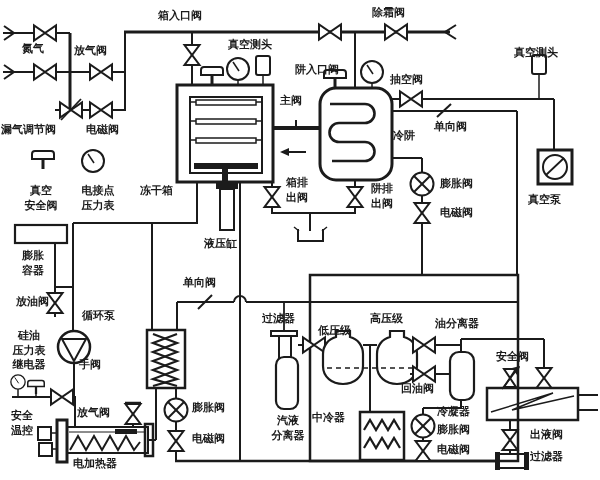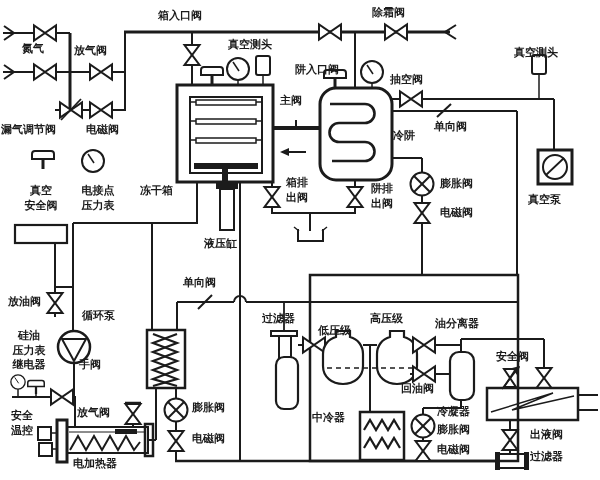--- a/index.html
+++ b/index.html
@@ -386,37 +386,41 @@
 安全阀</div>
       <div class="lbl c" style="left: 73px; top: 184px; width: 50px;">电接点
 压力表</div>
       <div class="lbl" style="left: 140px; top: 184px;">冻干箱</div>
       <div class="lbl" style="left: 286px; top: 176px;">箱排
 出阀</div>
       <div class="lbl" style="left: 371px; top: 182px;">阱排
 出阀</div>
       <div class="lbl" style="left: 204px; top: 237px;">液压缸</div>
       <div class="lbl" style="left: 528px; top: 193px;">真空泵</div>
-      <div class="lbl" style="left: 8px; top: 295px;">放油阀</div>
+      <div class="lbl c" style="left: 13px; top: 249px; width: 40px;">膨胀
+容器</div>
+      <div class="lbl" style="left: 16px; top: 295px;">放油阀</div>
       <div class="lbl" style="left: 82px; top: 309px;">循环泵</div>
       <div class="lbl" style="left: 183px; top: 276px;">单向阀</div>
       <div class="lbl c" style="left: 5px; top: 329px; width: 48px;">硅油
 压力表
 继电器</div>
       <div class="lbl" style="left: 79px; top: 358px;">手阀</div>
       <div class="lbl c" style="left: 3px; top: 409px; width: 38px;">安全
 温控</div>
       <div class="lbl" style="left: 77px; top: 406px;">放气阀</div>
       <div class="lbl" style="left: 73px; top: 457px;">电加热器</div>
       <div class="lbl" style="left: 192px; top: 401px;">膨胀阀</div>
       <div class="lbl" style="left: 192px; top: 432px;">电磁阀</div>
       <div class="lbl" style="left: 262px; top: 312px;">过滤器</div>
       <div class="lbl" style="left: 318px; top: 312px; margin-top: 12px;">低压级</div>
       <div class="lbl" style="left: 370px; top: 312px;">高压级</div>
       <div class="lbl" style="left: 435px; top: 317px;">油分离器</div>
+      <div class="lbl c" style="left: 264px; top: 414px; width: 48px;">汽液
+分离器</div>
       <div class="lbl" style="left: 312px; top: 411px;">中冷器</div>
       <div class="lbl" style="left: 401px; top: 382px;">回油阀</div>
       <div class="lbl" style="left: 437px; top: 405px;">冷凝器</div>
       <div class="lbl" style="left: 437px; top: 423px;">膨胀阀</div>
       <div class="lbl" style="left: 437px; top: 443px;">电磁阀</div>
       <div class="lbl" style="left: 496px; top: 350px;">安全阀</div>
       <div class="lbl" style="left: 530px; top: 428px;">出液阀</div>
       <div class="lbl" style="left: 530px; top: 450px;">过滤器</div>
     </div>
 </div>

